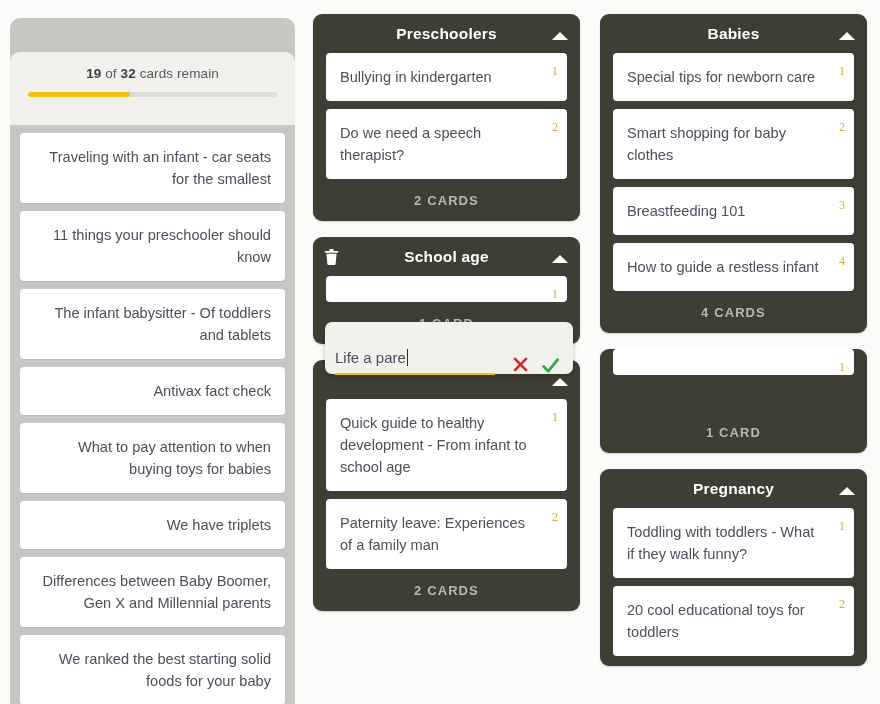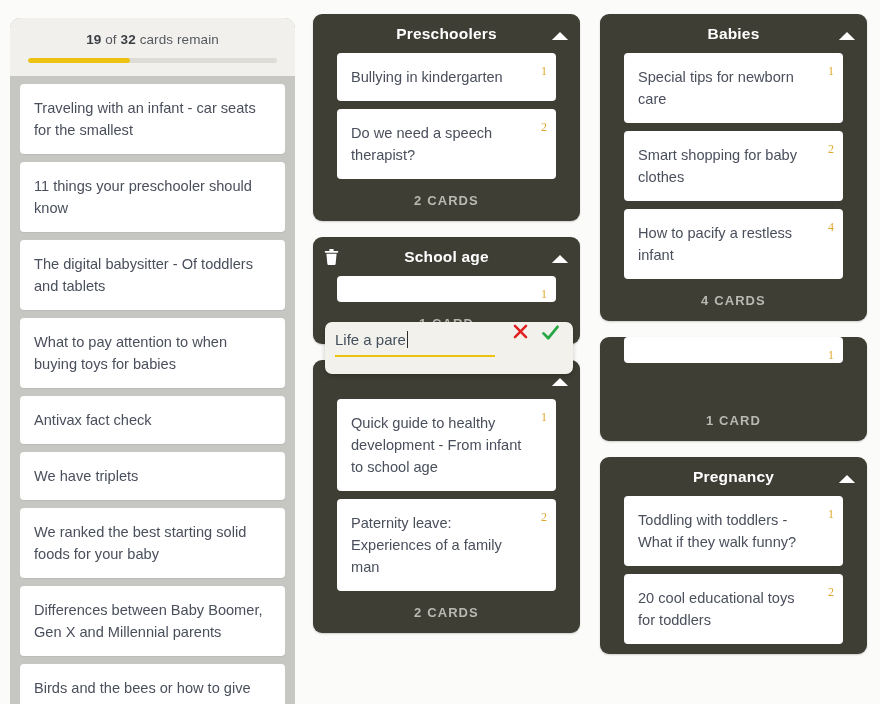--- a/index.html
+++ b/index.html
@@ -25,22 +25,23 @@
     left: 10px;
     top: 18px;
     width: 285px;
     height: 686px;
     background: #c6c6c3;
     border-radius: 10px 10px 0 0;
     overflow: hidden;
   }
   .sidebar-header {
     background: #f1f0ec;
-    padding: 14px 18px 13px 18px;
+    padding: 14px 18px 28px 18px;
     border-radius: 10px 10px 0 0;
+    margin-top: 34px;
   }
   .remain-line {
     text-align: center;
     font-size: 13.5px;
     color: #55595f;
     letter-spacing: .1px;
     margin-bottom: 11px;
   }
   .remain-line b { color: #3b3f45; font-weight: bold; }
   .progress-track {
@@ -59,20 +60,21 @@
   }
   .side-card {
     background: #ffffff;
     border-radius: 4px;
     padding: 13px 14px;
     margin-bottom: 8px;
     font-size: 14.6px;
     line-height: 22px;
     color: #4a4f5c;
     box-shadow: 0 1px 1px rgba(0,0,0,.06);
+    text-align: right;
   }
 
   
   .col {
     position: absolute;
     width: 267px;
   }
   .col-mid { left: 313px; top: 14px; }
   .col-right { left: 600px; top: 14px; }
 
@@ -108,21 +110,21 @@
   }
   .collapse-icon {
     position: absolute;
     right: 11px;
     top: 50%;
     transform: translateY(-50%);
     width: 18px;
     height: 12px;
     cursor: pointer;
   }
-  .list-body { padding: 0 24px; }
+  .list-body { padding: 0 13px; }
   .list-card {
     position: relative;
     background: #ffffff;
     border-radius: 4px;
     padding: 13px 34px 13px 14px;
     margin-bottom: 8px;
     font-size: 14.6px;
     line-height: 22px;
     color: #4a4f5c;
   }
@@ -148,21 +150,21 @@
   .edit-overlay {
     position: absolute;
     left: 325px;
     top: 322px;
     width: 248px;
     height: 52px;
     background: #f2f1ec;
     border-radius: 7px;
     box-shadow: 0 2px 5px rgba(0,0,0,.22);
     display: flex;
-    align-items: flex-start;
+    align-items: flex-end;
     padding: 0 14px 0 10px;
     z-index: 50;
   }
   .edit-field {
     flex: 1;
     position: relative;
     height: 34px;
     display: flex;
     align-items: center;
   }
@@ -208,26 +210,26 @@
         <b>32</b>
         <span>cards remain</span>
       </div>
       <div class="progress-track">
         <div class="progress-fill" id="progress-fill" style="width: 41%;"></div>
       </div>
     </div>
     <div class="sidebar-list" id="sidebar-list">
         <div class="side-card">Traveling with an infant - car seats for the smallest</div>
         <div class="side-card">11 things your preschooler should know</div>
-        <div class="side-card">The digital babysitter - Of toddlers and tablets</div>
+        <div class="side-card">The infant babysitter - Of toddlers and tablets</div>
+        <div class="side-card">Antivax fact check</div>
         <div class="side-card">What to pay attention to when buying toys for babies</div>
-        <div class="side-card">Antivax fact check</div>
         <div class="side-card">We have triplets</div>
+        <div class="side-card">Differences between Baby Boomer, Gen X and Millennial parents</div>
         <div class="side-card">We ranked the best starting solid foods for your baby</div>
-        <div class="side-card">Differences between Baby Boomer, Gen X and Millennial parents</div>
         <div class="side-card">Birds and the bees or how to give "The Talk"</div>
       </div>
   </div>
 
   <div class="col col-mid" id="col-mid">
       <div class="list">
         <div class="list-header">
           <span class="list-title">Preschoolers</span>
           <span class="collapse-icon"><svg width="18" height="12" viewBox="0 0 20 12" fill="#ffffff">
               <path d="M10 1.5 L19 10.5 L1 10.5 Z"></path>
@@ -275,21 +277,22 @@
       <div class="list">
         <div class="list-header">
           <span class="list-title">Babies</span>
           <span class="collapse-icon"><svg width="18" height="12" viewBox="0 0 20 12" fill="#ffffff">
               <path d="M10 1.5 L19 10.5 L1 10.5 Z"></path>
             </svg></span>
         </div>
         <div class="list-body">
           <div class="list-card"><span>Special tips for newborn care</span><span class="card-num">1</span></div>
           <div class="list-card"><span>Smart shopping for baby clothes</span><span class="card-num">2</span></div>
-          <div class="list-card"><span>How to pacify a restless infant</span><span class="card-num">4</span></div>
+          <div class="list-card"><span>Breastfeeding 101</span><span class="card-num">3</span></div>
+          <div class="list-card"><span>How to guide a restless infant</span><span class="card-num">4</span></div>
         </div>
         <div class="list-footer">4 CARDS</div>
       </div>
       <div class="list">
         <div class="list-body">
           <div class="list-card"><span class="card-num">1</span></div>
           <div class="list-dropzone"></div>
         </div>
         <div class="list-footer">1 CARD</div>
       </div>

